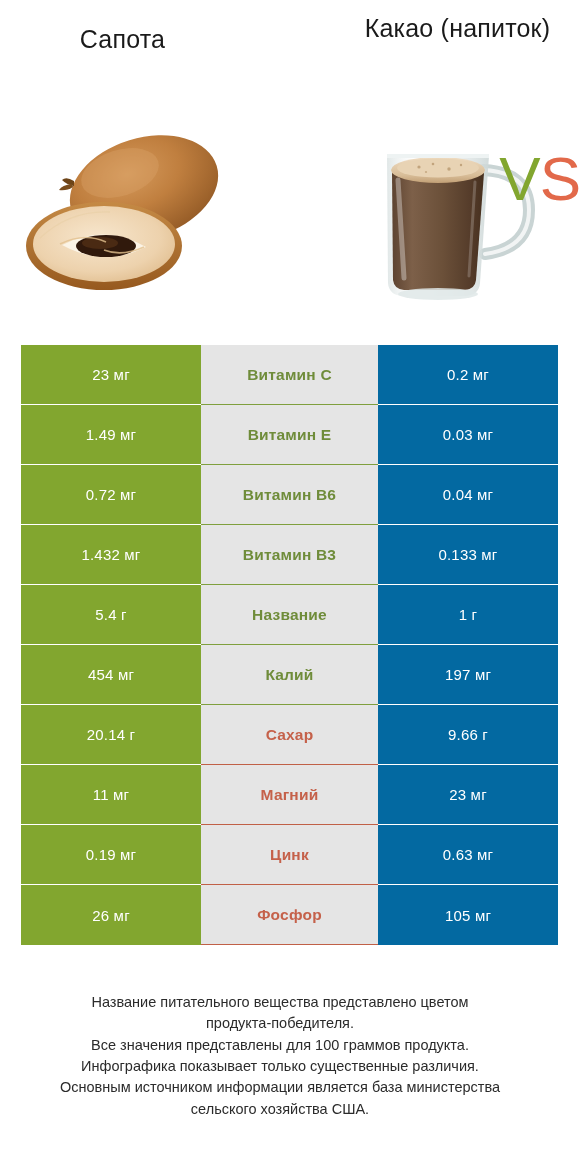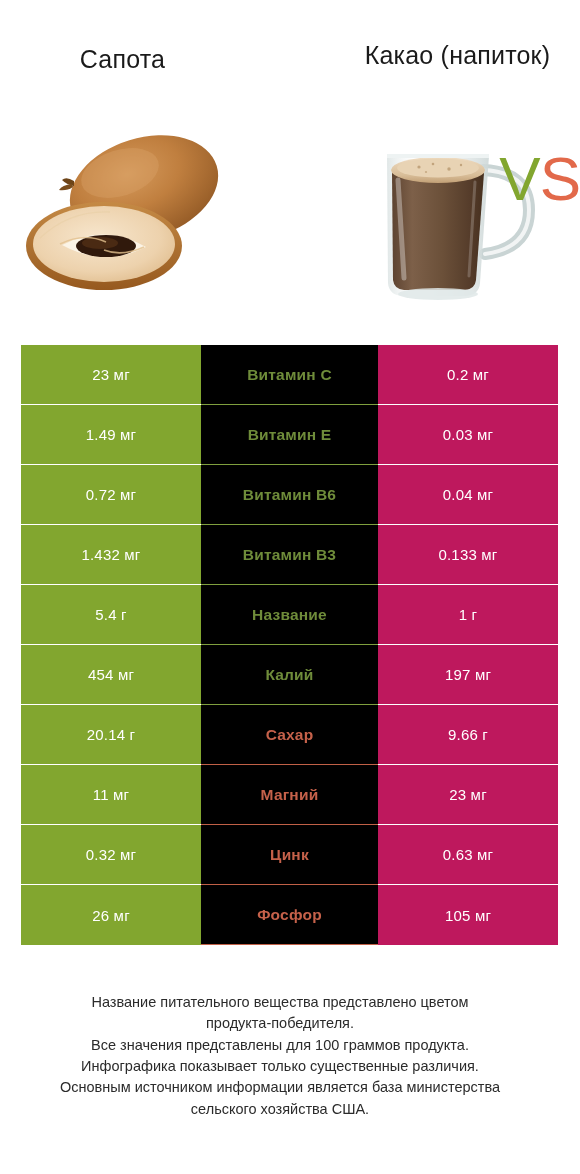--- a/index.html
+++ b/index.html
@@ -27,22 +27,22 @@
     box-sizing: border-box;
     padding: 0;
   }
   .head-col {
     width: 245px;
     display: flex;
     align-items: center;
     justify-content: center;
     text-align: center;
   }
-  .head-col.left { padding-top: 44px; }
-  .head-col.right { padding-top: 40px; }
+  .head-col.left { padding-top: 24px; }
+  .head-col.right { padding-top: 13px; }
   .title {
     font-size: 25px;
     line-height: 1.22;
     font-weight: 400;
     color: #1a1a1a;
     letter-spacing: 0.2px;
   }
 
   
   .visuals {
@@ -102,27 +102,27 @@
     letter-spacing: 0.2px;
   }
   .cell.left {
     width: 180px;
     background: #82a62f;
     color: #ffffff;
     border-bottom: 1px solid #ffffff;
   }
   .cell.right {
     width: 180px;
-    background: #be185d;
+    background: #0369a1;
     color: #ffffff;
     border-bottom: 1px solid #ffffff;
   }
   .cell.mid {
     width: 177px;
-    background: #000000;
+    background: #e5e5e5;
     font-size: 15.5px;
     font-weight: 700;
   }
   .row:last-child .cell.left,
   .row:last-child .cell.right { border-bottom: none; }
 
   .cell.mid.green {
     color: #6f8c3a;
     border-bottom: 1px solid #7f9f3e;
   }
@@ -285,21 +285,21 @@
       <div class="cell left">20.14 г</div>
       <div class="cell mid red">Сахар</div>
       <div class="cell right">9.66 г</div>
     </div>
     <div class="row">
       <div class="cell left">11 мг</div>
       <div class="cell mid red">Магний</div>
       <div class="cell right">23 мг</div>
     </div>
     <div class="row">
-      <div class="cell left">0.32 мг</div>
+      <div class="cell left">0.19 мг</div>
       <div class="cell mid red">Цинк</div>
       <div class="cell right">0.63 мг</div>
     </div>
     <div class="row">
       <div class="cell left">26 мг</div>
       <div class="cell mid red">Фосфор</div>
       <div class="cell right">105 мг</div>
     </div>
   </div>
 

